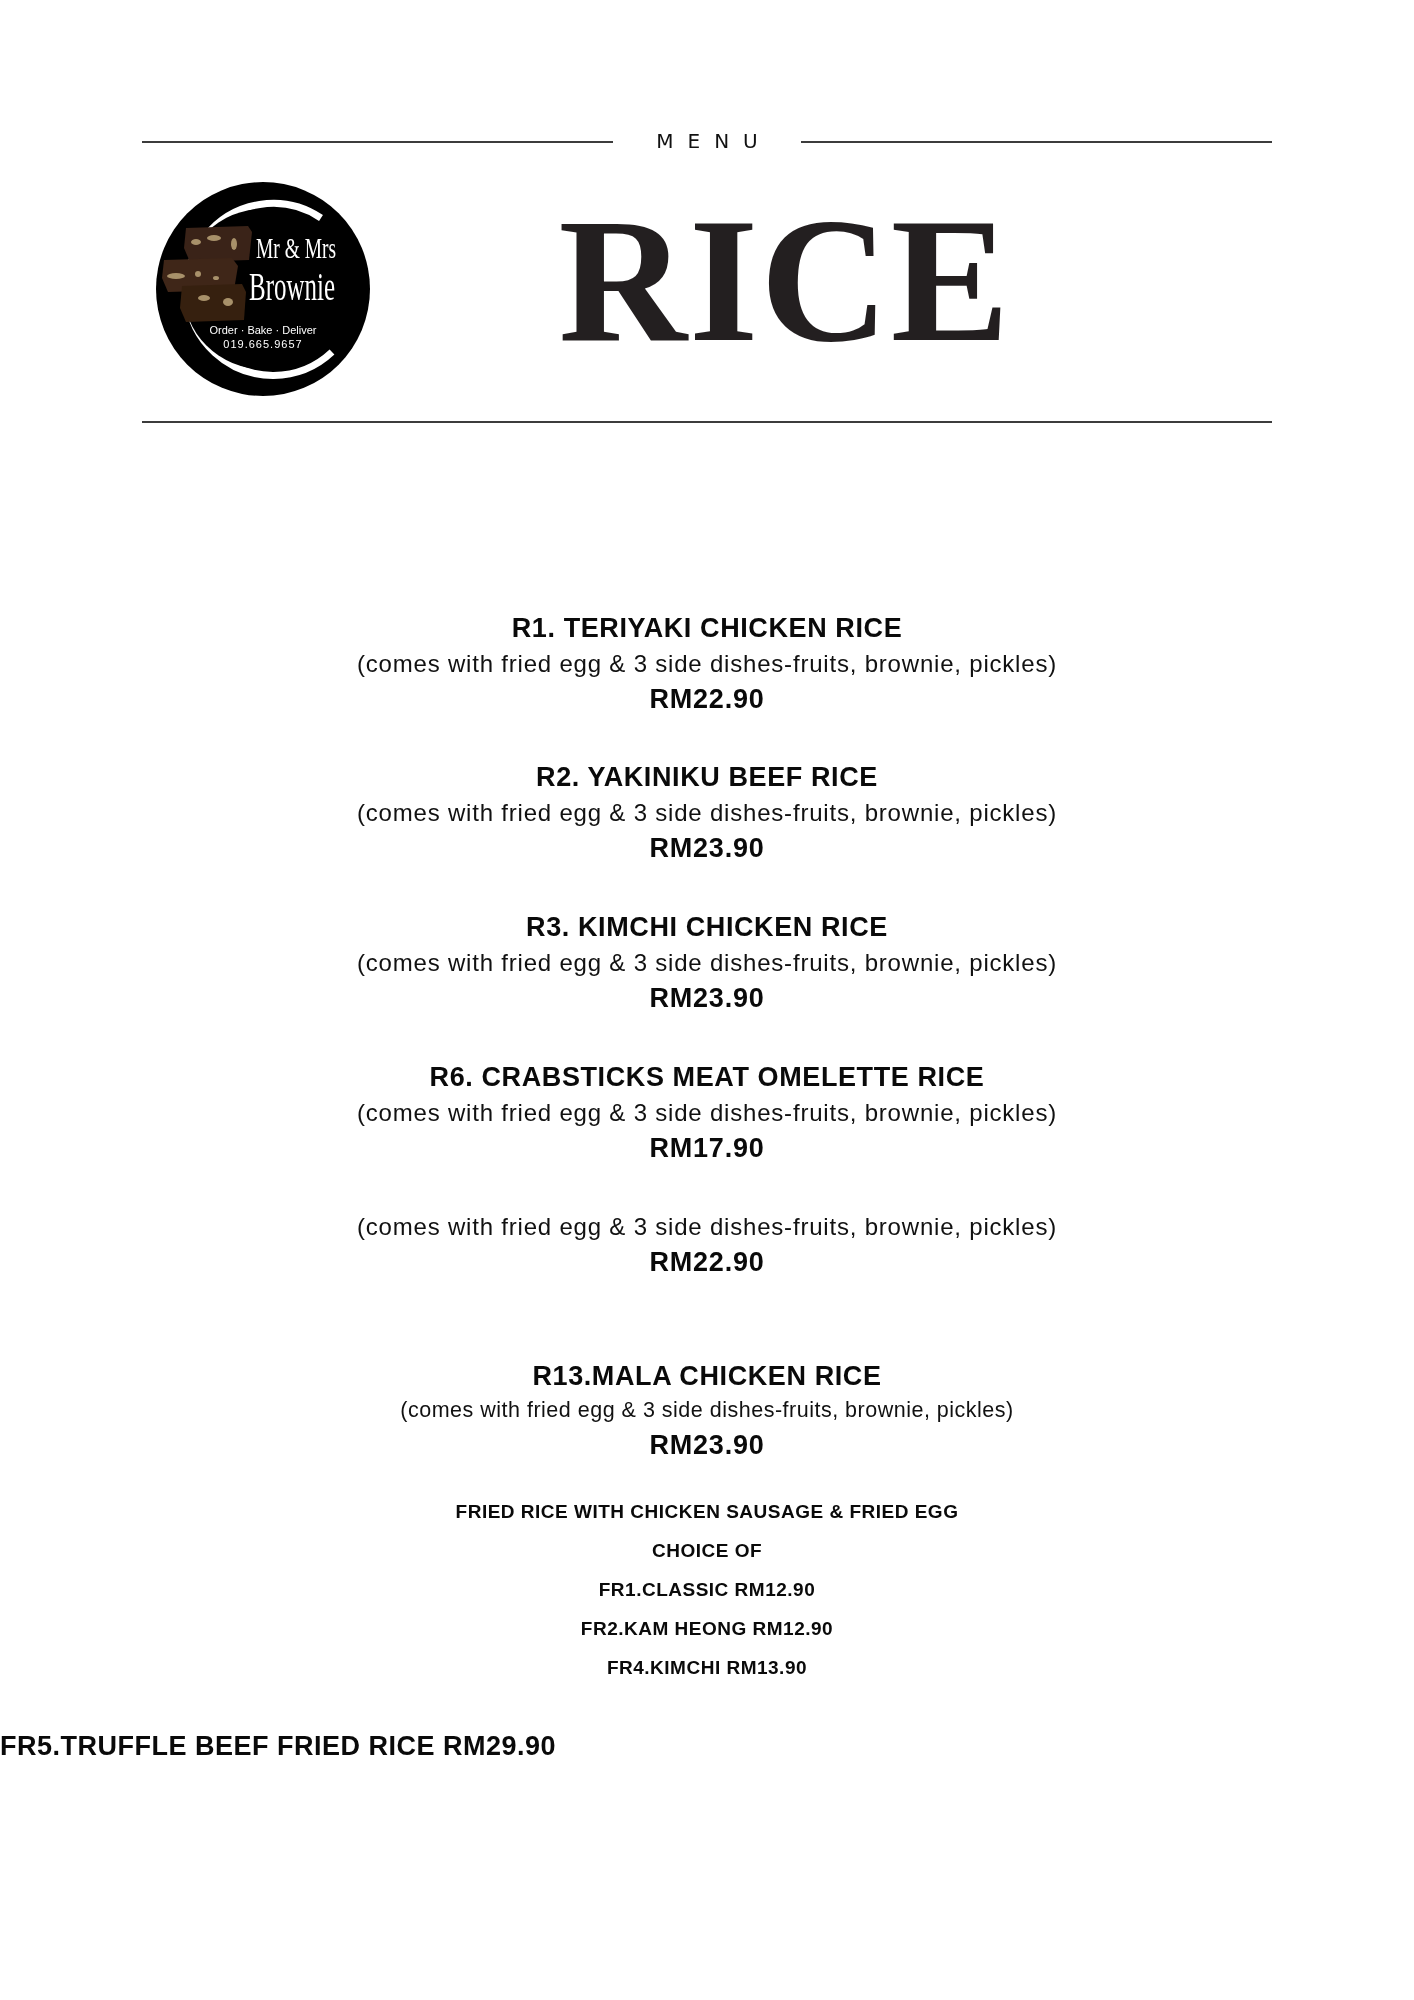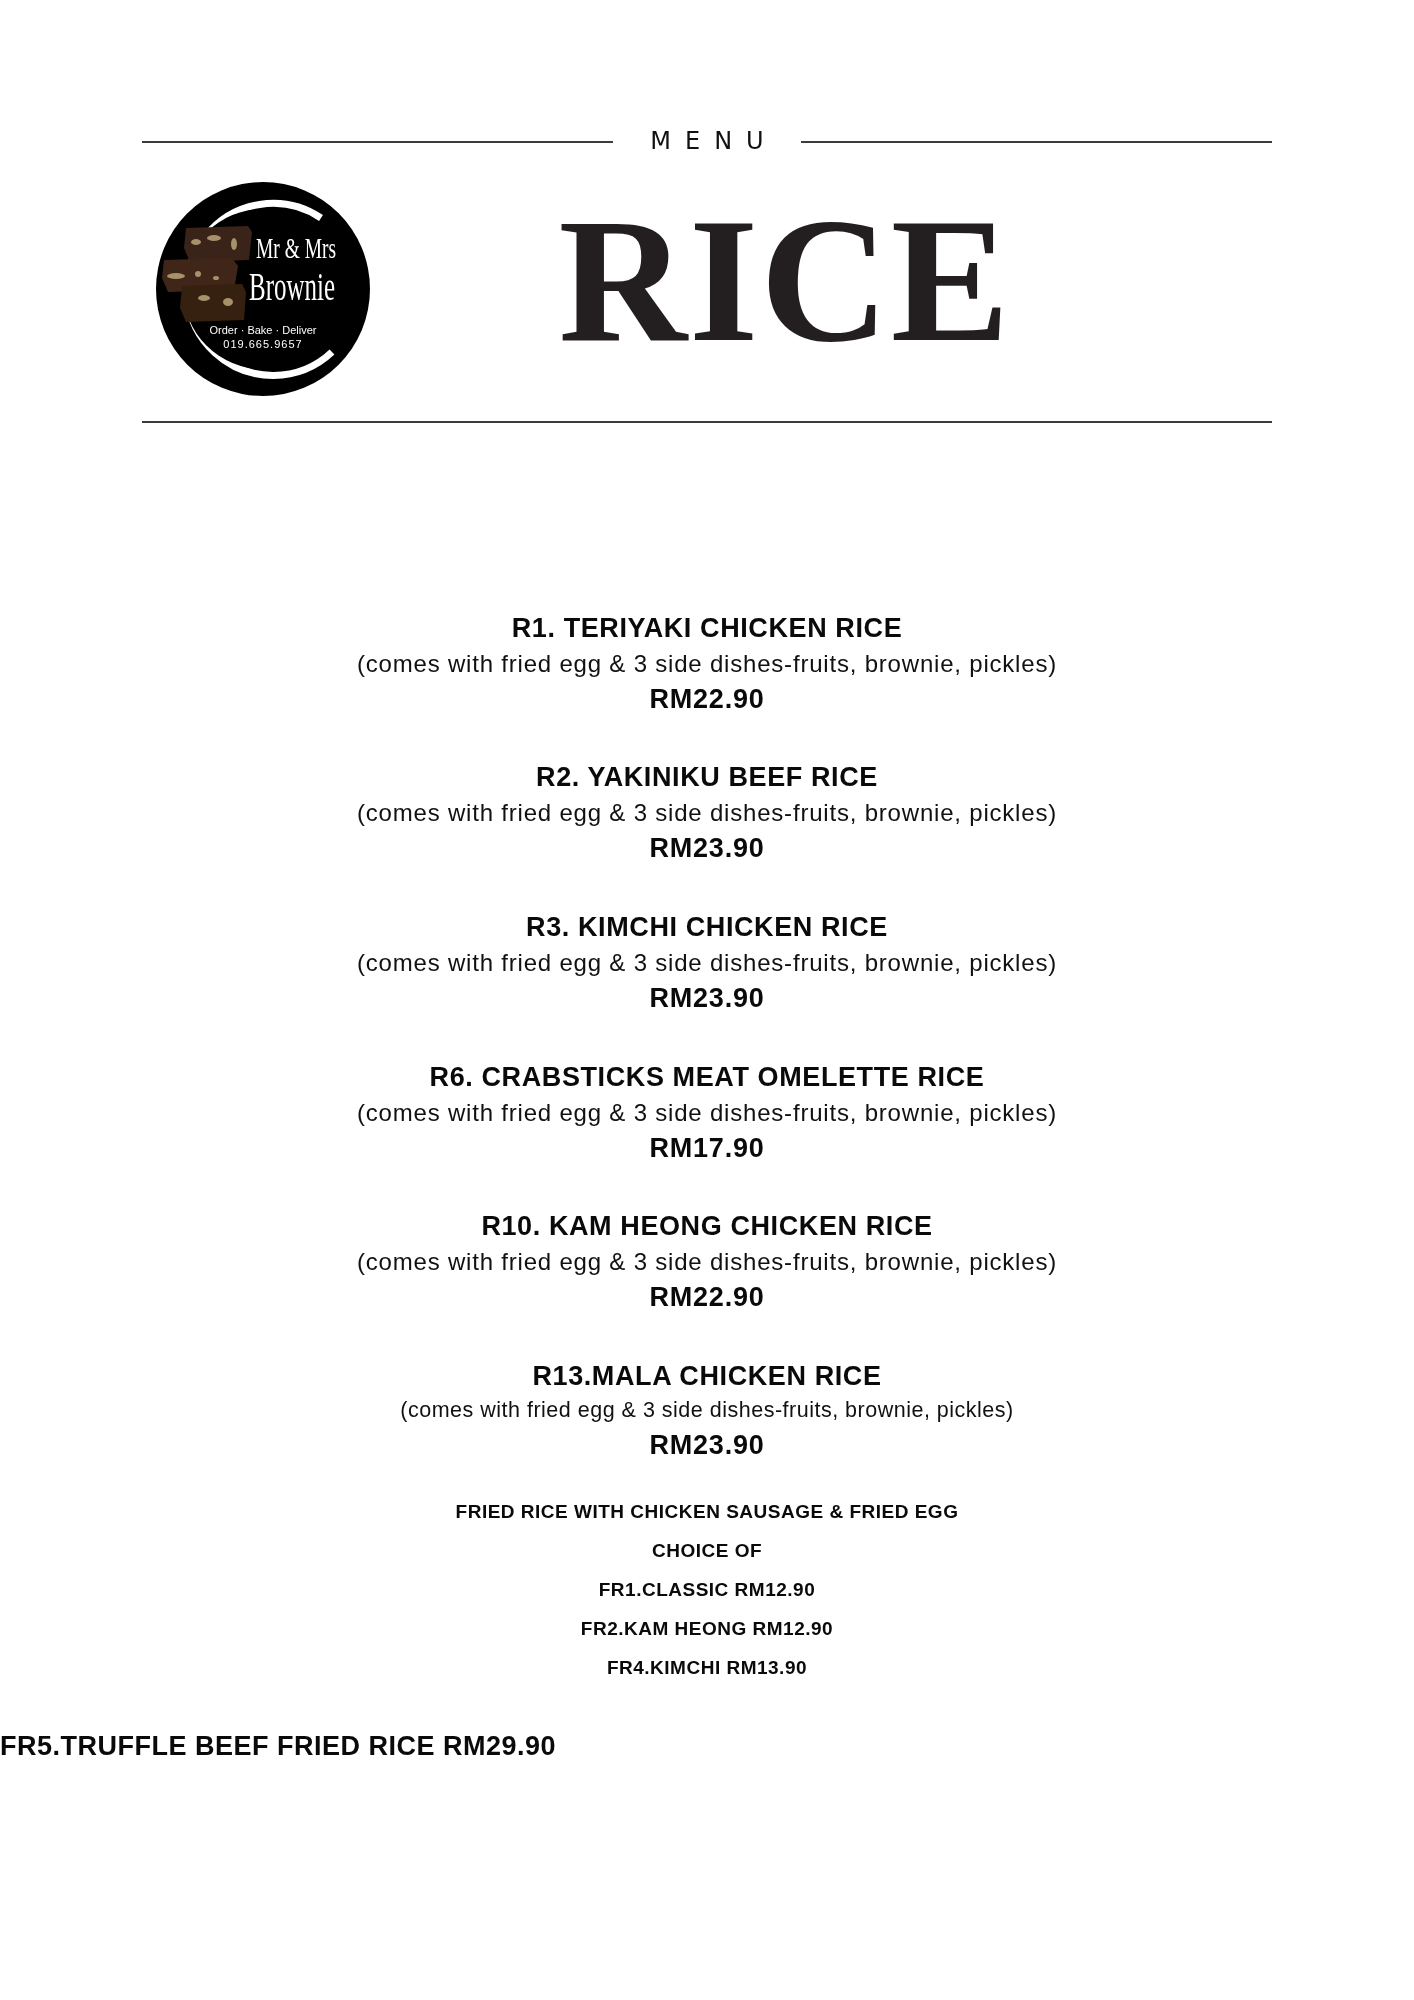--- a/index.html
+++ b/index.html
@@ -1,18 +1,18 @@
 <!DOCTYPE html>
 <html><head>
   <meta charset="utf-8">
   <style>
     html, body { margin: 0; padding: 0; background: #ffffff; }
     body { width: 1414px; height: 2000px; position: relative; overflow: hidden; font-family: "Liberation Sans", sans-serif; color: #0a0a0a; }
     .rule { position: absolute; height: 2px; background: #3c3c3c; }
-    #menu-label { position: absolute; left: 614px; top: 125px; width: 186px; text-align: center; font-family: "DejaVu Sans", sans-serif; font-size: 24px; letter-spacing: 14px; text-indent: 14px; color: #111; line-height: 32px; }
+    #menu-label { position: absolute; left: 614px; top: 125px; width: 186px; text-align: center; font-family: "DejaVu Sans", sans-serif; font-size: 20px; letter-spacing: 14px; text-indent: 14px; color: #111; line-height: 32px; }
     #title { position: absolute; left: 500px; top: 180px; width: 570px; text-align: center; font-family: "Liberation Serif", serif; font-weight: bold; font-size: 178px; line-height: 200px; color: #231f20; letter-spacing: 2px; transform: scaleX(1.0); }
     #logo { position: absolute; left: 156px; top: 182px; width: 214px; height: 214px; }
     .item { position: absolute; left: 0; width: 1414px; text-align: center; }
     .item-title { font-weight: bold; font-size: 27px; letter-spacing: 0.6px; line-height: 35px; height: 35px; }
     .item-desc { font-size: 24px; letter-spacing: 0.8px; line-height: 35px; height: 35px; color: #111; }
     .item-desc.small { font-size: 21.5px; letter-spacing: 0.5px; line-height: 33px; height: 33px; }
     .item-price { font-weight: bold; font-size: 27px; letter-spacing: 0.8px; line-height: 36px; height: 36px; }
     .fried { position: absolute; left: 0; top: 1492px; width: 1414px; text-align: center; }
     .fried-line { font-weight: bold; font-size: 19px; letter-spacing: 0.5px; line-height: 39px; height: 39px; }
     .fr5 { position: absolute; left: 0; top: 1727px; width: 1242px; text-align: left; font-weight: bold; font-size: 27px; letter-spacing: 0.5px; line-height: 39px; }
@@ -72,21 +72,20 @@
   <div class="item-price">RM23.90</div>
 </div>
 
 <div class="item" style="top:1060px;">
   <div class="item-title">R6. CRABSTICKS MEAT OMELETTE RICE</div>
   <div class="item-desc">(comes with fried egg &amp; 3 side dishes-fruits, brownie, pickles)</div>
   <div class="item-price">RM17.90</div>
 </div>
 
 <div class="item" style="top:1209px;">
-  <div class="item-title">R10. KAM HEONG CHICKEN RICE</div>
   <div class="item-desc">(comes with fried egg &amp; 3 side dishes-fruits, brownie, pickles)</div>
   <div class="item-price">RM22.90</div>
 </div>
 
 <div class="item" style="top:1359px;">
   <div class="item-title">R13.MALA CHICKEN RICE</div>
   <div class="item-desc small">(comes with fried egg &amp; 3 side dishes-fruits, brownie, pickles)</div>
   <div class="item-price">RM23.90</div>
 </div>
 

